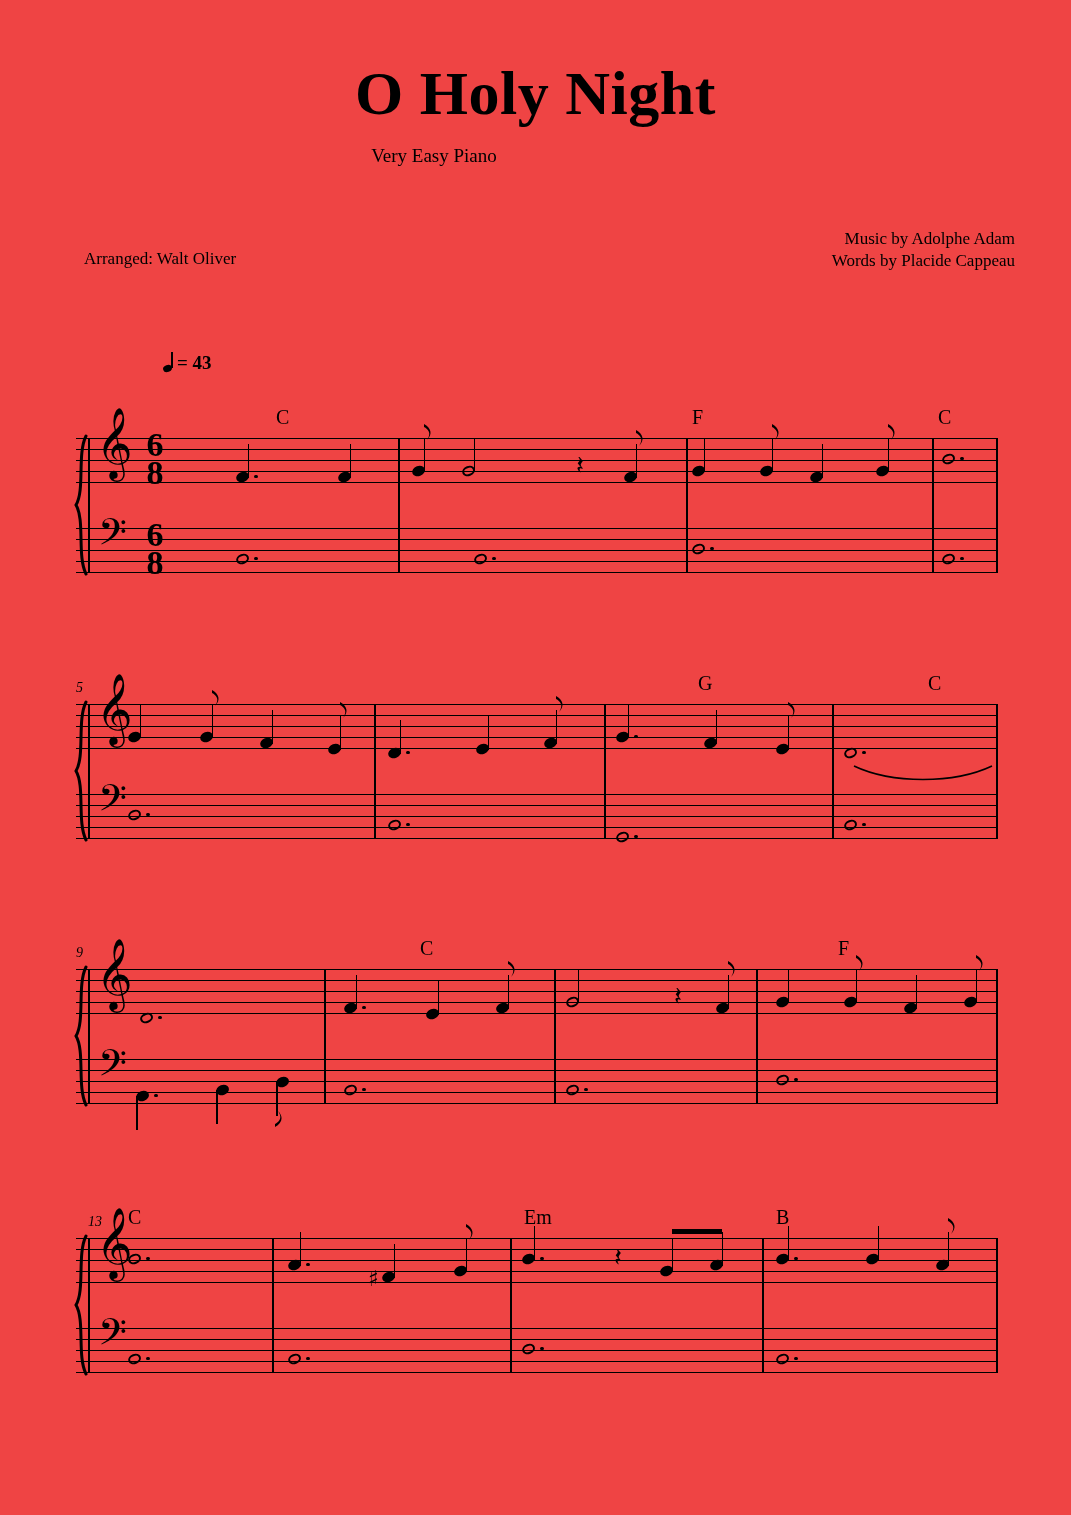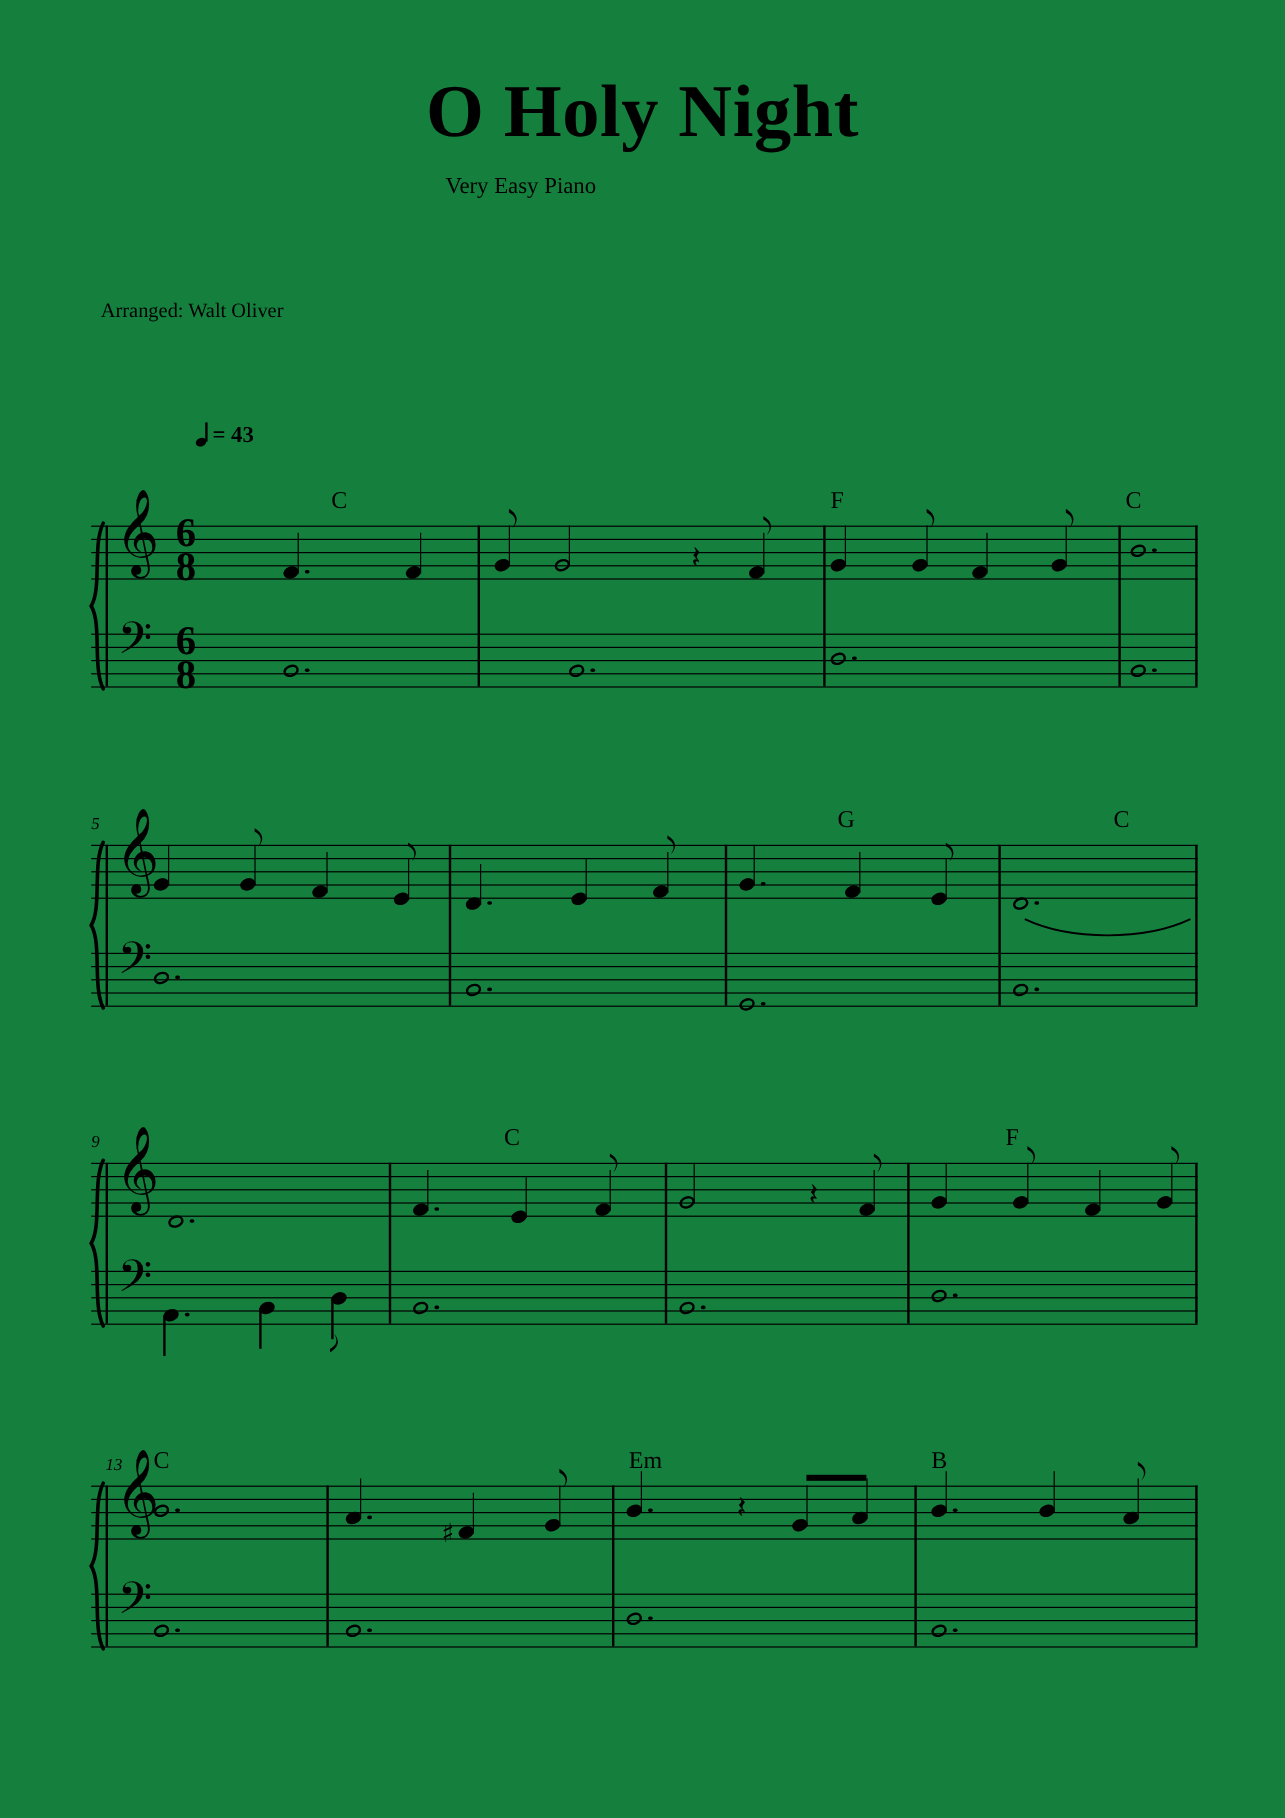--- a/index.html
+++ b/index.html
@@ -11,21 +11,21 @@
     width: 1071px;
     height: 1515px;
     position: relative;
     font-family: "Liberation Serif", serif;
     color: #000000;
     overflow: hidden;
   }
   .page {
     position: absolute;
     inset: 0;
-    background: #15803d;
+    background: #ef4444;
   }
 
   
   .title {
     position: absolute;
     top: 58px;
     left: 0;
     width: 1071px;
     text-align: center;
     font-size: 62px;
@@ -264,20 +264,24 @@
   .tie svg { display: block; }
 </style>
 </head>
 <body>
 
 <div class="page">
 
   <div class="title">O Holy Night</div>
   <div class="subtitle">Very Easy Piano</div>
 
+  <div class="credits-right">
+    <div>Music by Adolphe Adam</div>
+    <div>Words by Placide Cappeau</div>
+  </div>
   <div class="credits-left">Arranged: Walt Oliver</div>
 
   <div class="tempo">
     <span class="q-note"></span>
     <span>= 43</span>
   </div>
 
   <div class="system sys1">
     <div class="brace">
       <svg width="20" height="142" viewBox="0 0 20 142">

